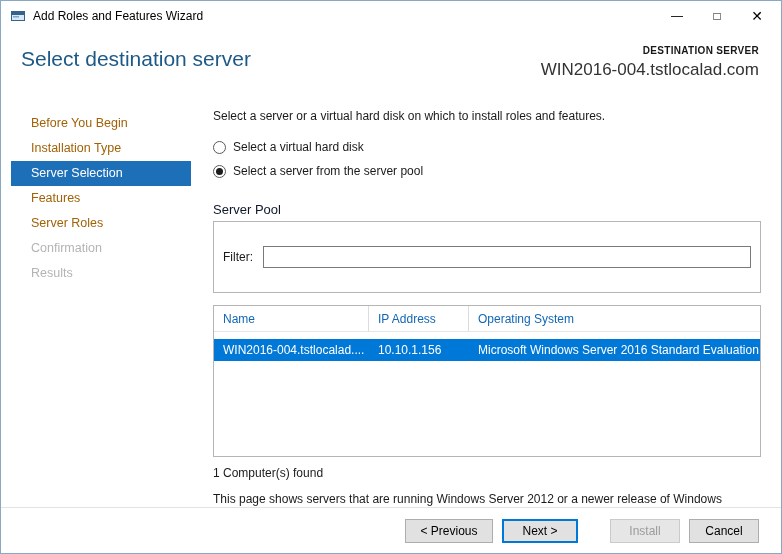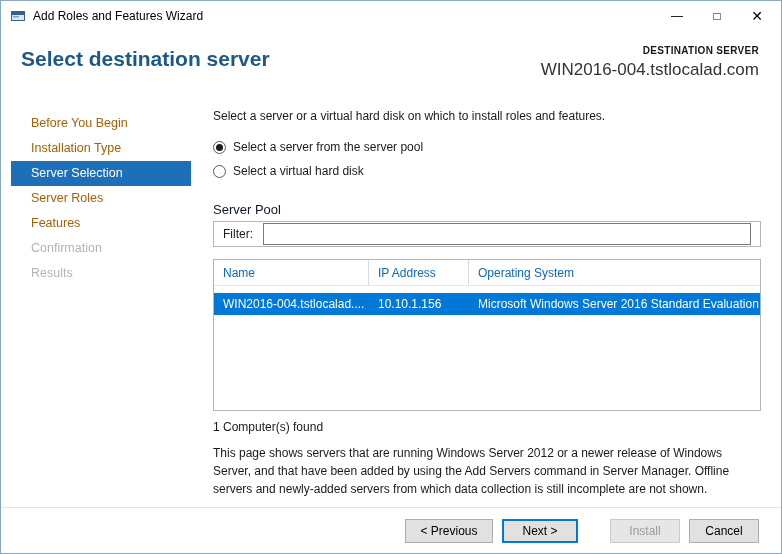--- a/index.html
+++ b/index.html
@@ -12,21 +12,21 @@
   .titlebar { height:30px; display:flex; align-items:center; padding-left:9px; background:#fff; }
   .app-icon { width:16px; height:16px; display:inline-block; }
   .titlebar-title { font-size:12px; color:#000; margin-left:7px; flex:1; }
   .win-controls { display:flex; height:100%; }
   .win-btn { width:40px; height:100%; display:flex; align-items:center; justify-content:center;
     font-size:12px; color:#000; }
   .win-btn.close { font-size:14px; margin-right:4px; }
 
   
   .header { height:64px; display:flex; justify-content:space-between; padding:12px 22px 0 20px; }
-  .page-title { font-size:21px; font-weight:700; color:#1d5987; margin-top:4px; }
+  .page-title { font-size:21px; font-weight:400; color:#1d5987; margin-top:4px; }
   .dest { text-align:right; padding-top:2px; }
   .dest-label { font-size:10px; font-weight:bold; color:#181818; letter-spacing:.3px; }
   .dest-server { font-size:17px; color:#333; margin-top:4px; }
 
   
   .body-area { display:flex; height:calc(100% - 30px - 64px - 46px); }
   .sidebar { width:200px; padding-top:16px; flex:0 0 200px; }
   .nav-item { height:25px; line-height:25px; padding-left:20px; margin-left:10px; margin-right:10px;
     font-size:12.5px; color:#a16207; white-space:nowrap; }
   .nav-item.selected { background:#1d6fb8; color:#fff; }
@@ -37,21 +37,21 @@
 
   .radio-row { display:flex; align-items:center; height:22px; margin-bottom:2px; }
   .radio { width:13px; height:13px; border:1px solid #5a5a5a; border-radius:50%;
     margin-right:7px; position:relative; background:#fff; flex:0 0 13px; }
   .radio.checked::after { content:""; position:absolute; left:2px; top:2px; right:2px; bottom:2px;
     background:#1c1c1c; border-radius:50%; }
   .radio-label { font-size:12px; }
 
   .section-label { font-size:13px; color:#0f172a; margin:20px 0 4px; }
 
-  .filter-box { border:1px solid #b5b5b5; padding:1px 9px; display:flex; align-items:center; }
+  .filter-box { border:1px solid #b5b5b5; padding:24px 9px; display:flex; align-items:center; }
   .filter-label { font-size:12px; margin-right:10px; }
   .filter-input { flex:1; height:22px; border:1px solid #7a7a7a; font-size:12px; padding:0 5px;
     outline:none; font-family:inherit; background:#fff; }
 
   .table { border:1px solid #b5b5b5; margin-top:12px; height:152px; overflow:hidden; background:#fff; }
   .thead { display:flex; height:26px; border-bottom:1px solid #e6e6e6; }
   .th { display:flex; align-items:center; padding-left:9px; font-size:12px; color:#1267b5;
     border-right:1px solid #dcdcdc; }
   .th:nth-child(1) { flex:0 0 155px; }
   .th:nth-child(2) { flex:0 0 100px; }
@@ -106,37 +106,37 @@
       <div class="dest-label">DESTINATION SERVER</div>
       <div class="dest-server">WIN2016-004.tstlocalad.com</div>
     </div>
   </div>
 
   <div class="body-area">
     <div class="sidebar">
         <div class="nav-item enabled">Before You Begin</div>
         <div class="nav-item enabled">Installation Type</div>
         <div class="nav-item selected">Server Selection</div>
+        <div class="nav-item enabled">Features</div>
         <div class="nav-item enabled">Server Roles</div>
-        <div class="nav-item enabled">Features</div>
         <div class="nav-item disabled">Confirmation</div>
         <div class="nav-item disabled">Results</div>
       </div>
 
     <div class="content">
       <div class="intro">Select a server or a virtual hard disk on which to install roles and features.</div>
 
       <div>
           <div class="radio-row">
+            <span class="radio"></span>
+            <span class="radio-label">Select a virtual hard disk</span>
+          </div>
+          <div class="radio-row">
             <span class="radio checked"></span>
             <span class="radio-label">Select a server from the server pool</span>
-          </div>
-          <div class="radio-row">
-            <span class="radio"></span>
-            <span class="radio-label">Select a virtual hard disk</span>
           </div>
         </div>
 
       <div class="section-label">Server Pool</div>
 
       <div class="filter-box">
         <span class="filter-label">Filter:</span>
         <input class="filter-input" type="text" value="" style="">
       </div>
 

